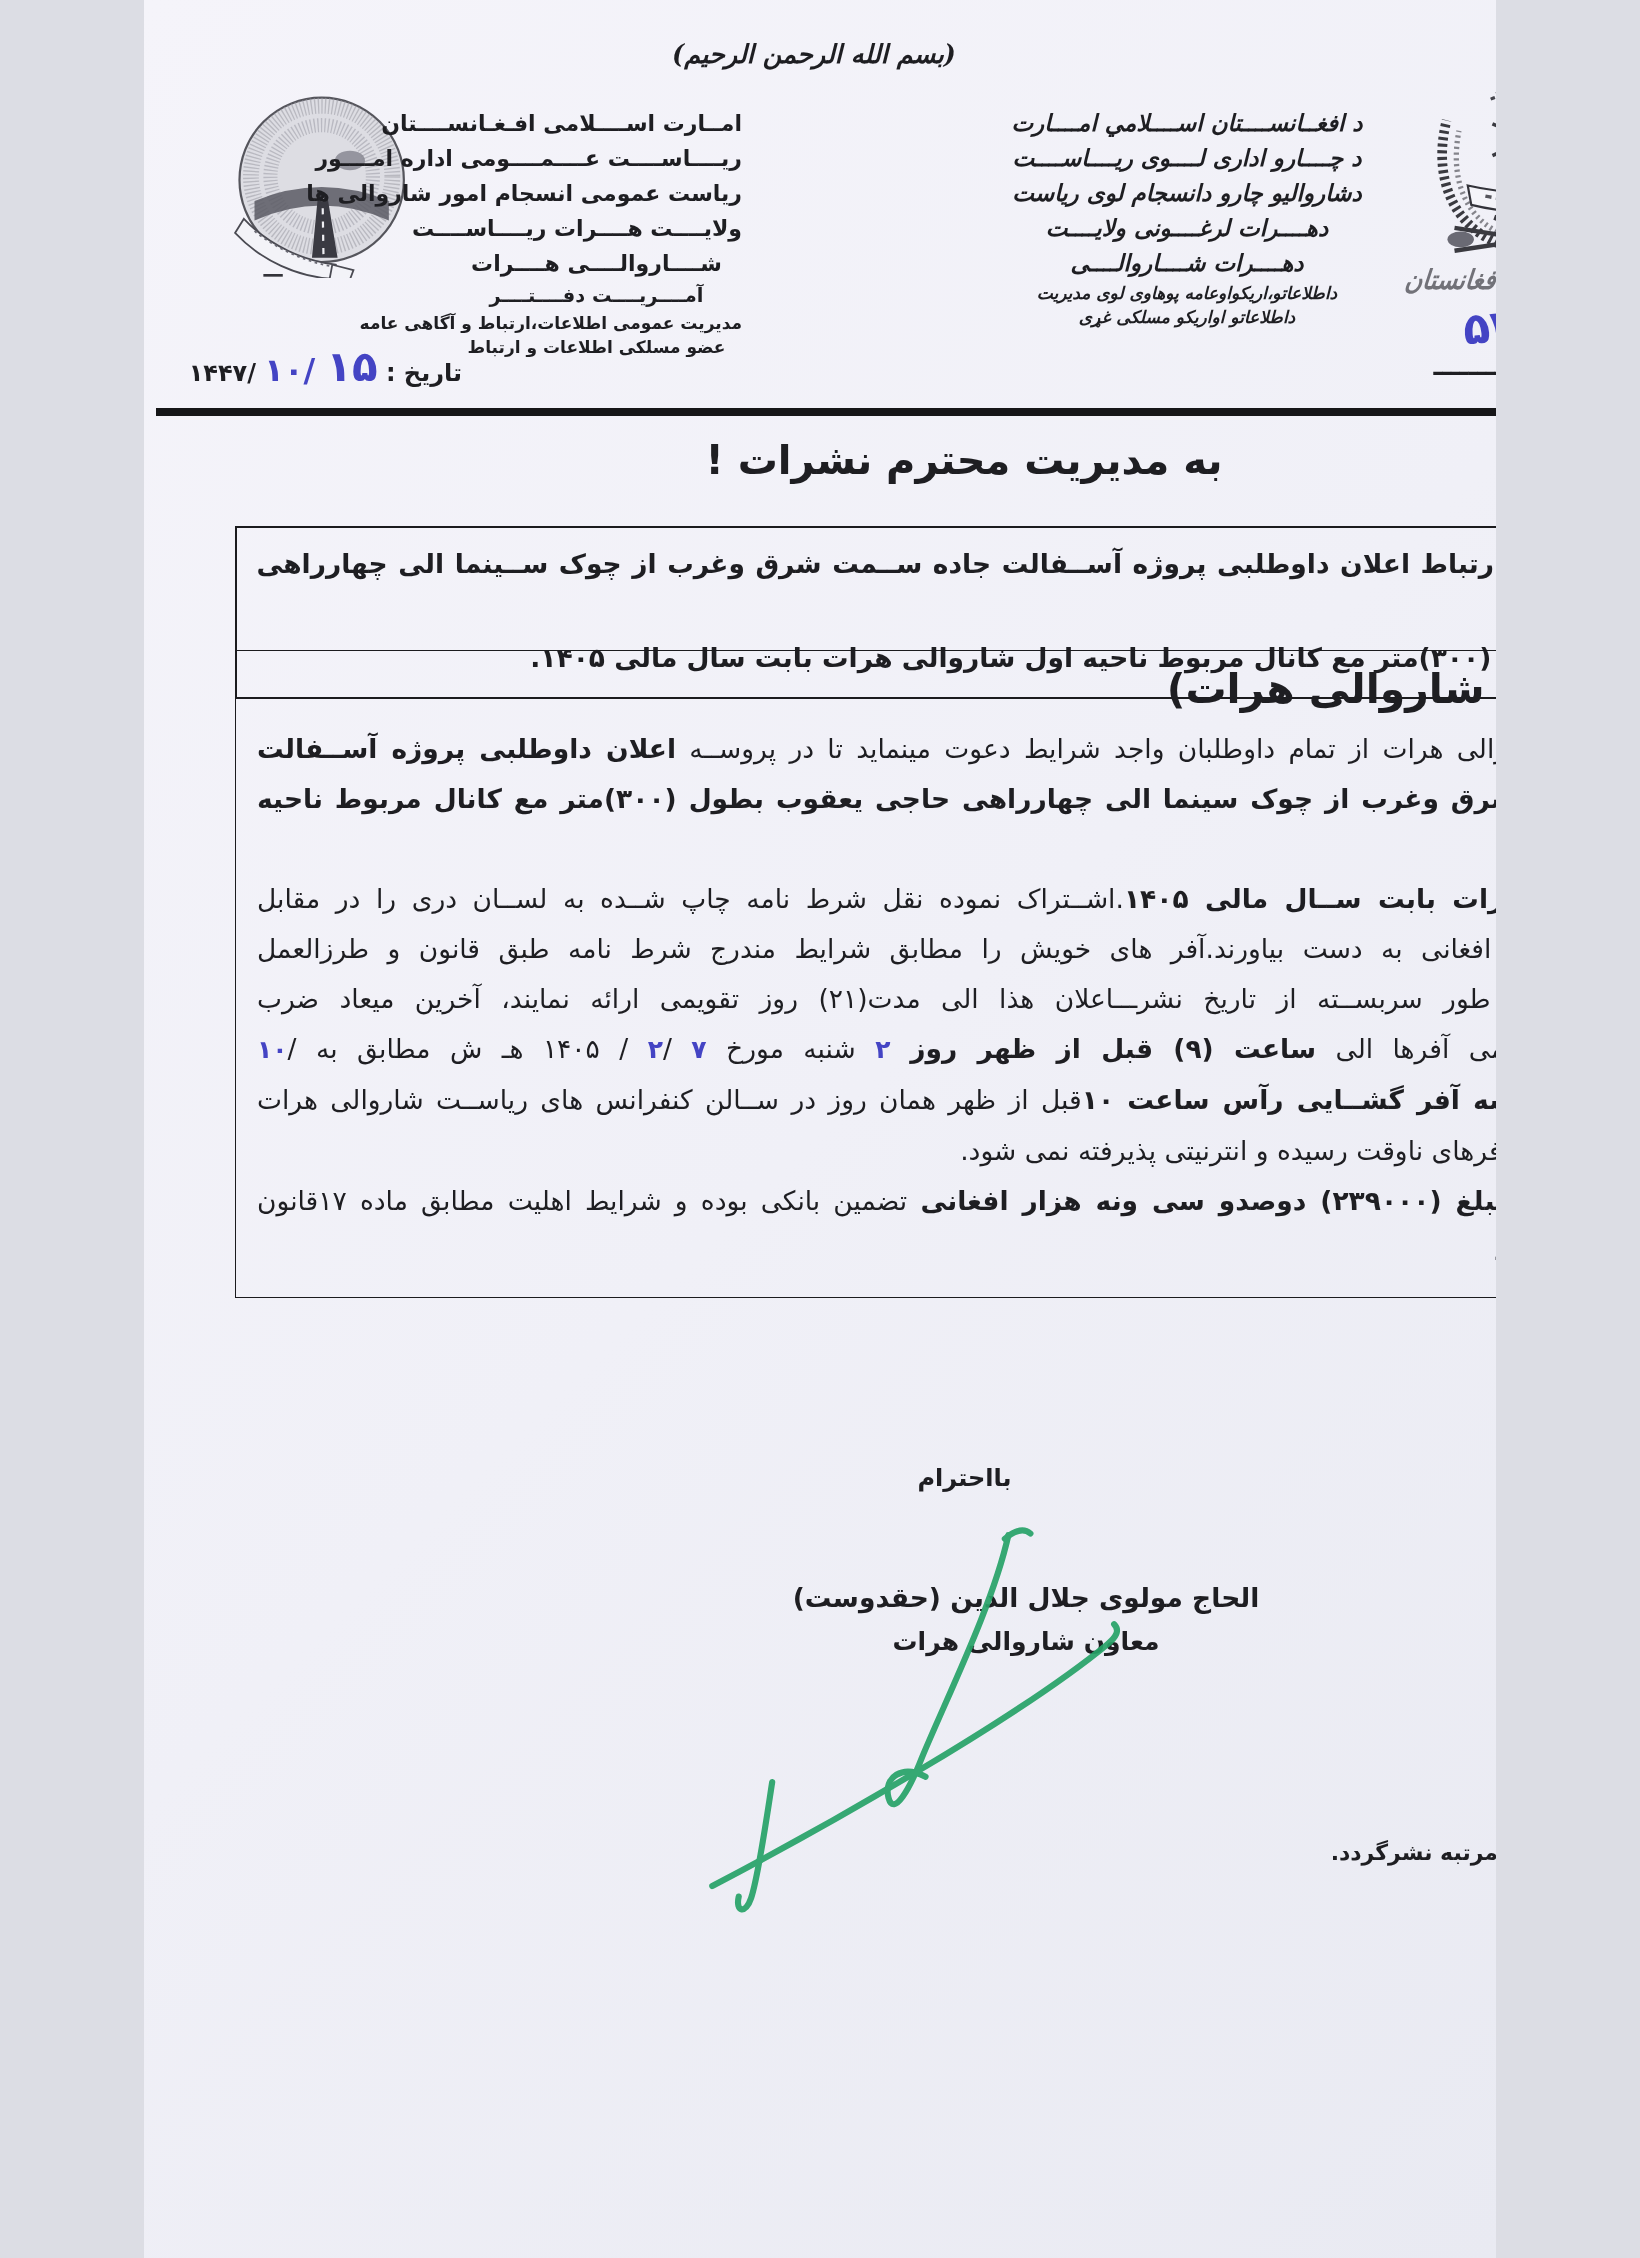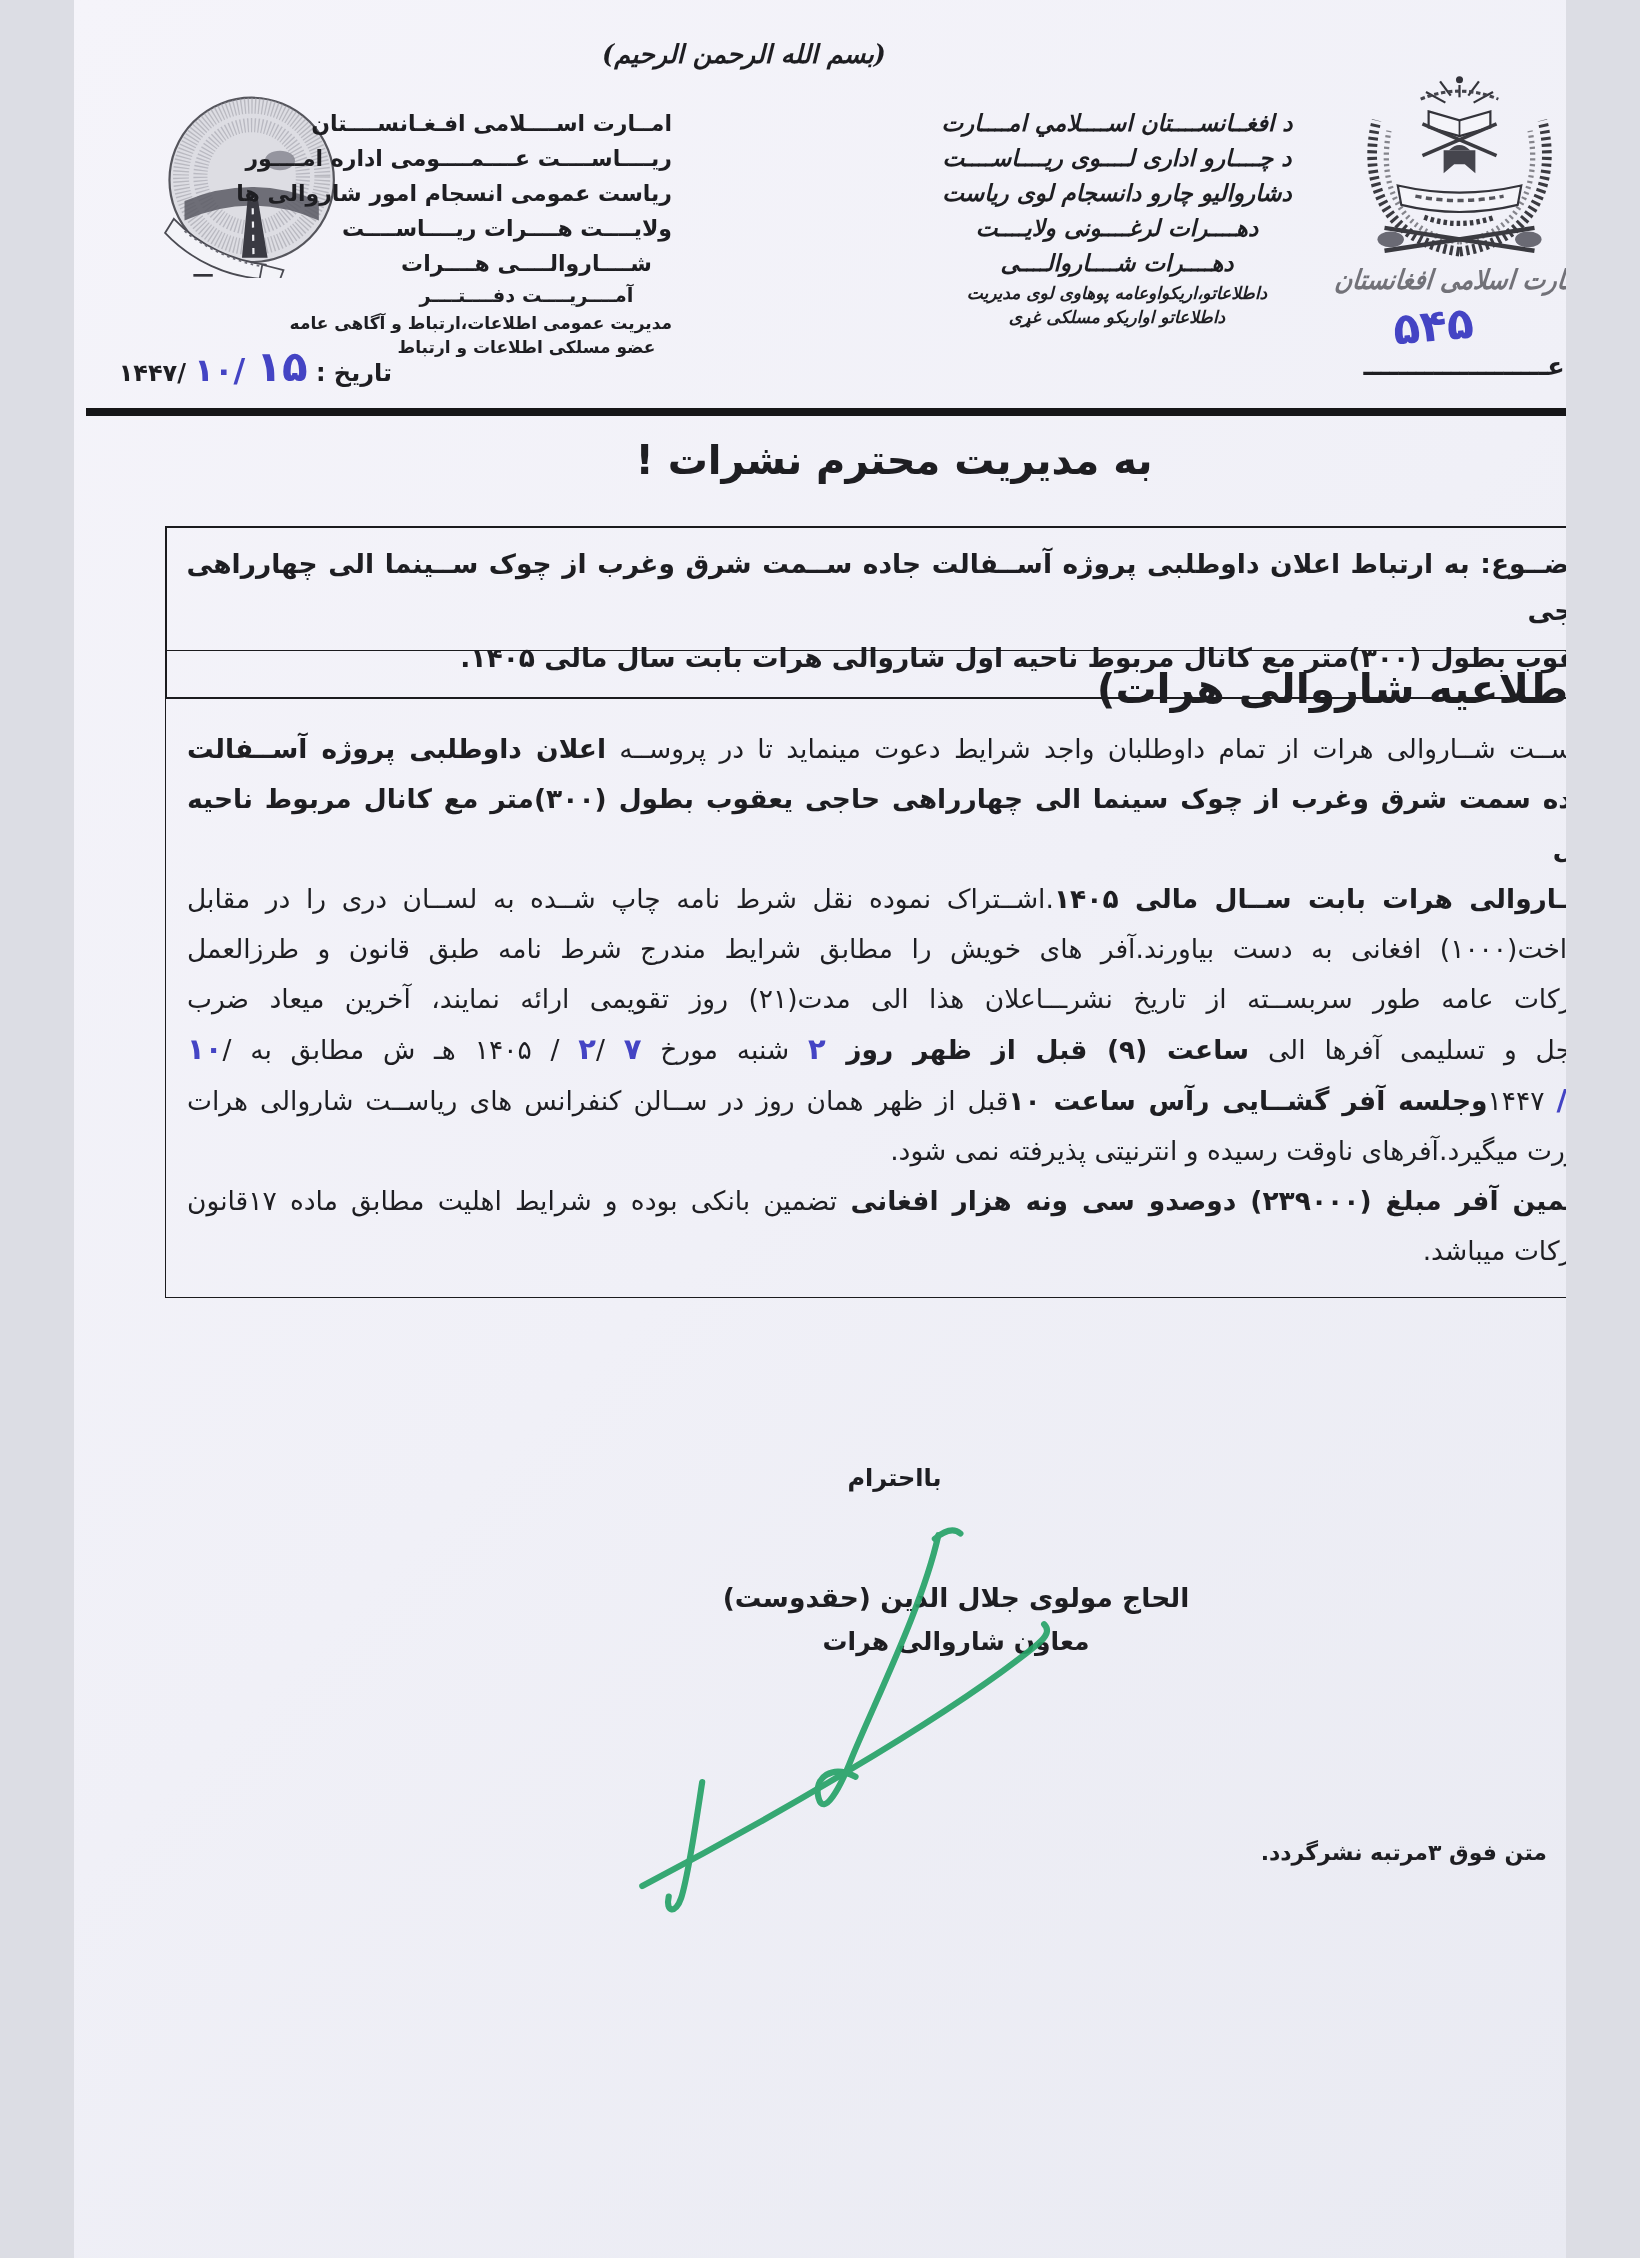--- a/index.html
+++ b/index.html
@@ -1,17 +1,17 @@
 <!DOCTYPE html>
 <html lang="fa" dir="rtl" style="font-size:14px"><head>
 <meta charset="utf-8">
 <style>
   html,body{margin:0;padding:0;background:#dcdde4;}
   .paper{
-    position:relative;width:1492px;height:2258px;margin:0 auto;
+    position:relative;width:1352px;height:2258px;margin:0 auto;
     background:linear-gradient(135deg,#f5f4fa 0%,#f0f0f7 50%,#e9eaf2 100%);
     font-family:"DejaVu Sans",sans-serif;color:#1e1e22;direction:rtl;overflow:hidden;
   }
   .bismillah{position:absolute;top:39px;left:507px;width:326px;text-align:center;
     font-family:"DejaVu Serif",serif;font-style:italic;font-weight:bold;font-size:25.6px;}
   .hblock{position:absolute;top:86px;font-weight:bold;text-align:center;white-space:nowrap;margin-top:20px;}
   .hb-left{left:307px;width:291px;}
   .hb-right{left:820px;width:446px;}
   .hblock .ln{font-size:22px;line-height:35px;}
   .hb-right .ln{font-size:23px;font-style:italic;}
@@ -36,21 +36,21 @@
   .rule{position:absolute;left:12.4px;top:408px;width:1615px;height:8px;background:#161618;}
   .main-title{position:absolute;left:0;top:437px;width:1640px;text-align:center;
     font-size:40px;font-weight:bold;}
   .subject-box{position:absolute;left:91px;top:526px;width:1416px;
     border:2.6px solid #1b1b1e;padding:12.4px 19.4px 16px;font-size:26.5px;font-weight:bold;line-height:47px;}
   .notice-box{position:absolute;left:91px;top:650px;width:1414px;
     border:1.8px solid #1b1b1e;padding:7px 21px 21px;}
   .notice-title{font-size:41px;font-weight:bold;line-height:62px;margin-bottom:3.5px;}
   .nline{font-size:26.5px;line-height:50px;}
   .j{text-align:justify;text-align-last:justify;}
-  .nline .h{font-size:29px;font-weight:bold;}
+  .nline .h{font-size:25px;font-weight:bold;}
   .respect{position:absolute;left:706px;top:1464px;width:229px;text-align:center;
     font-size:24px;font-weight:bold;}
   .sig-block{position:absolute;left:573px;top:1576px;width:618px;text-align:center;
     font-size:26.5px;font-weight:bold;line-height:44px;}
   .sig-block .role{font-size:25px;}
   .sig-svg{position:absolute;left:494px;top:1500px;width:494px;height:423px;pointer-events:none;}
   .footer-note{position:absolute;left:1173px;top:1840px;width:300px;text-align:right;
     font-size:22px;font-weight:bold;}
 </style>
 </head>

